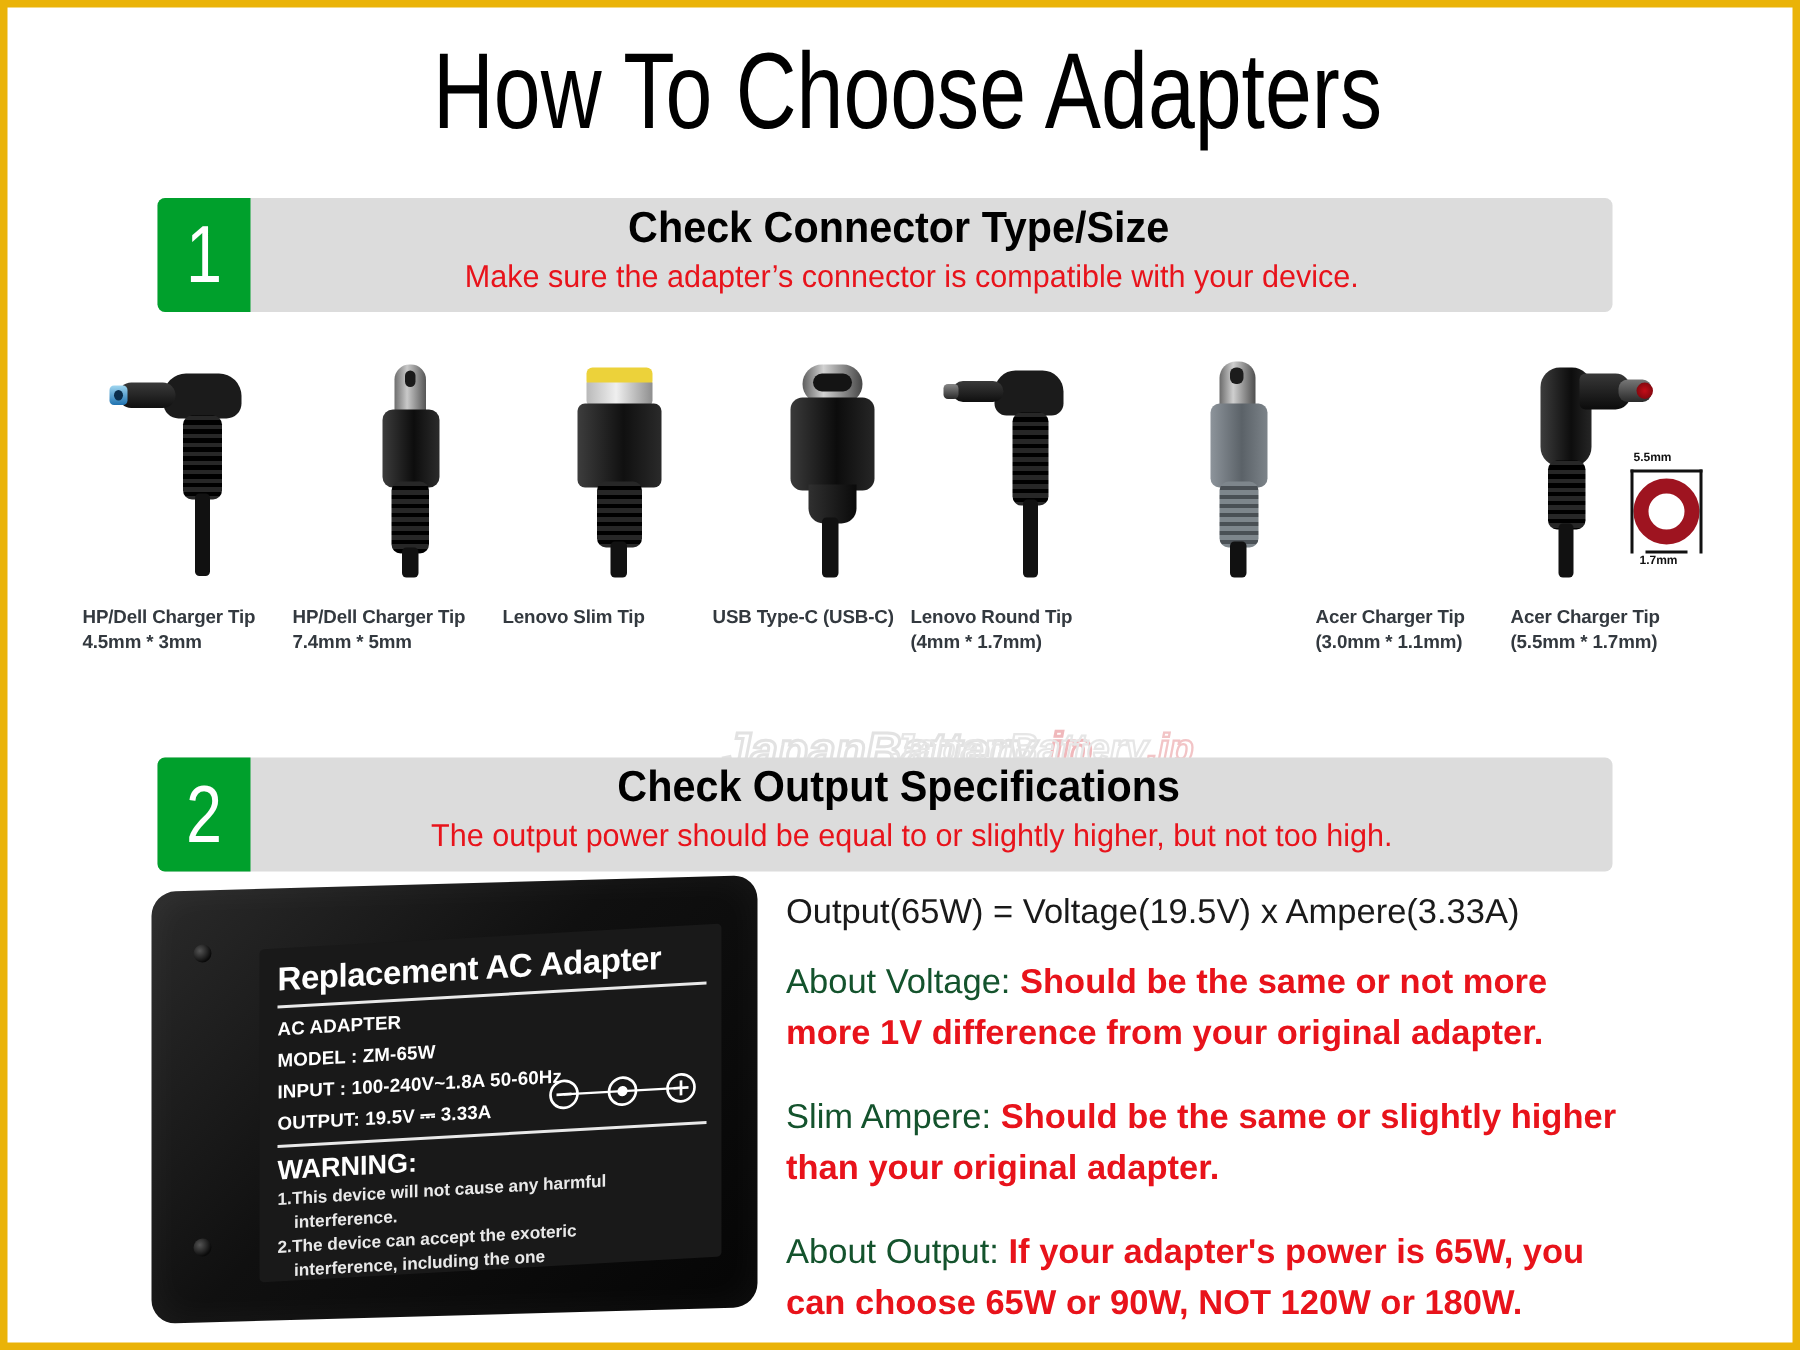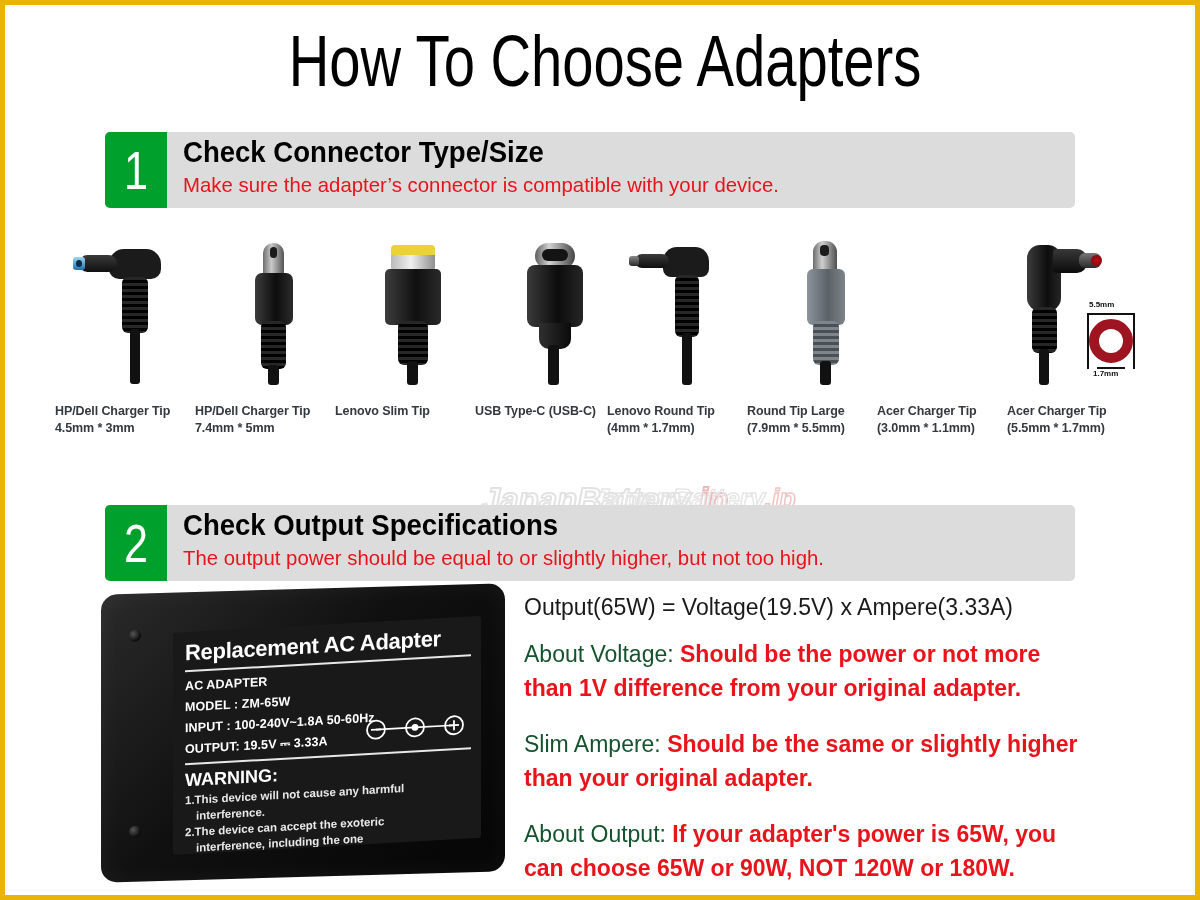--- a/index.html
+++ b/index.html
@@ -16,21 +16,21 @@
 
   
   .step-band{position:absolute;left:100px;width:970px;height:76px;
              background:#dcdcdc;border-radius:5px;}
   .badge{position:absolute;left:0;top:0;width:62px;height:76px;background:#00a02c;
          border-radius:5px 0 0 5px;color:#fff;font-size:54px;line-height:76px;
          text-align:center;font-weight:400;
          font-family:"Liberation Sans","DejaVu Sans",sans-serif;
          transform-origin:50% 50%;}
   .badge span{display:inline-block;transform:scaleX(.8);}
-  .band-text{position:absolute;left:78px;top:2px;right:16px;}
+  .band-text{position:absolute;left:78px;top:2px;right:16px;text-align:center;}
   .band-head{font-size:29px;line-height:36px;font-weight:bold;color:#000;
              white-space:nowrap;transform:scaleX(.95);transform-origin:0 50%;}
   .band-sub{font-size:21px;line-height:30px;color:#e8131b;white-space:nowrap;
             transform:scaleX(.97);transform-origin:0 50%;}
   #band1{top:127px;}
   #band2{top:500px;}
 
   
   #connector-row{position:absolute;left:60px;top:232px;width:1090px;height:210px;}
   .conn{position:absolute;top:0;width:136px;height:210px;}
@@ -213,24 +213,20 @@
     <div class="conn" style="left:692px">
       <div class="art">
         <div class="pin" style="left:56px;top:4px;width:24px;height:32px;border-radius:11px 11px 3px 3px;
              background:linear-gradient(to right,#6b6b6b,#cfcfcf 38%,#4f4f4f);"></div>
         <div class="pin" style="left:63px;top:8px;width:9px;height:11px;border-radius:4px;background:#1c1c1c;"></div>
         <div class="barrel" style="left:50px;top:32px;width:38px;height:56px;border-radius:6px;
              background:linear-gradient(to right,#8d949b,#5b6268 55%,#7c8389);"></div>
         <div class="ribs" style="left:56px;top:84px;width:26px;height:44px;
              background:repeating-linear-gradient(to bottom,#7e868c 0 3px,#4a5055 3px 6px);"></div>
         <div class="cord" style="left:63px;top:124px;width:11px;height:24px;background:#111;"></div>
-      </div>
-      <div class="cap">
-        <span>Round Tip Large</span>
-        <span class="l2">(7.9mm * 5.5mm)</span>
       </div>
     </div>
 
     <div class="conn" style="left:822px">
       <div class="cap">
         <span>Acer Charger Tip</span>
         <span class="l2">(3.0mm * 1.1mm)</span>
       </div>
     </div>
 
@@ -317,21 +313,21 @@
           <div class="indent">that may cause undesired operation.</div>
         </div>
       </div>
     </div>
   </div>
 
   <div id="spec-col">
     <div class="eq">Output(65W) = Voltage(19.5V) x Ampere(3.33A)</div>
 
     <div class="para">
-      <b>About Voltage:</b><span class="rd"> Should be the power or not more than 1V difference from your original adapter.</span>
+      <b>About Voltage:</b><span class="rd"> Should be the same or not more more 1V difference from your original adapter.</span>
     </div>
 
     <div class="para">
       <b>Slim Ampere:</b><span class="rd"> Should be the same or slightly higher than your original adapter.</span>
     </div>
 
     <div class="para">
       <b>About Output:</b><span class="rd"> If your adapter's power is 65W, you can choose 65W or 90W, NOT 120W or 180W.</span>
     </div>
   </div>

